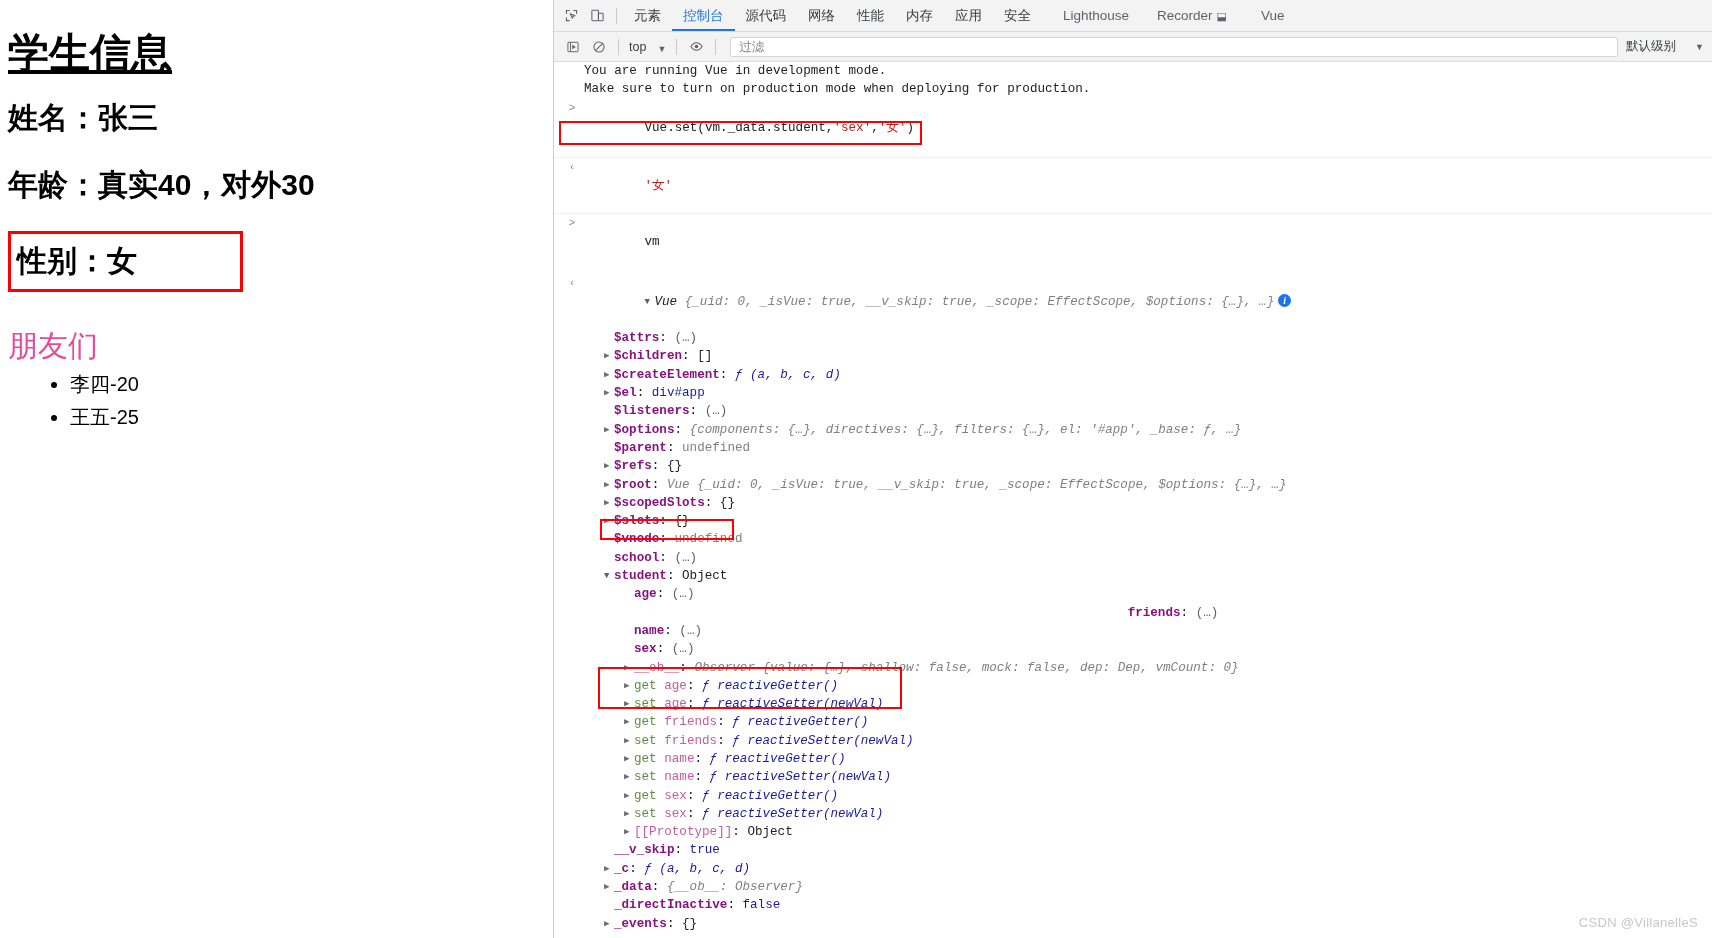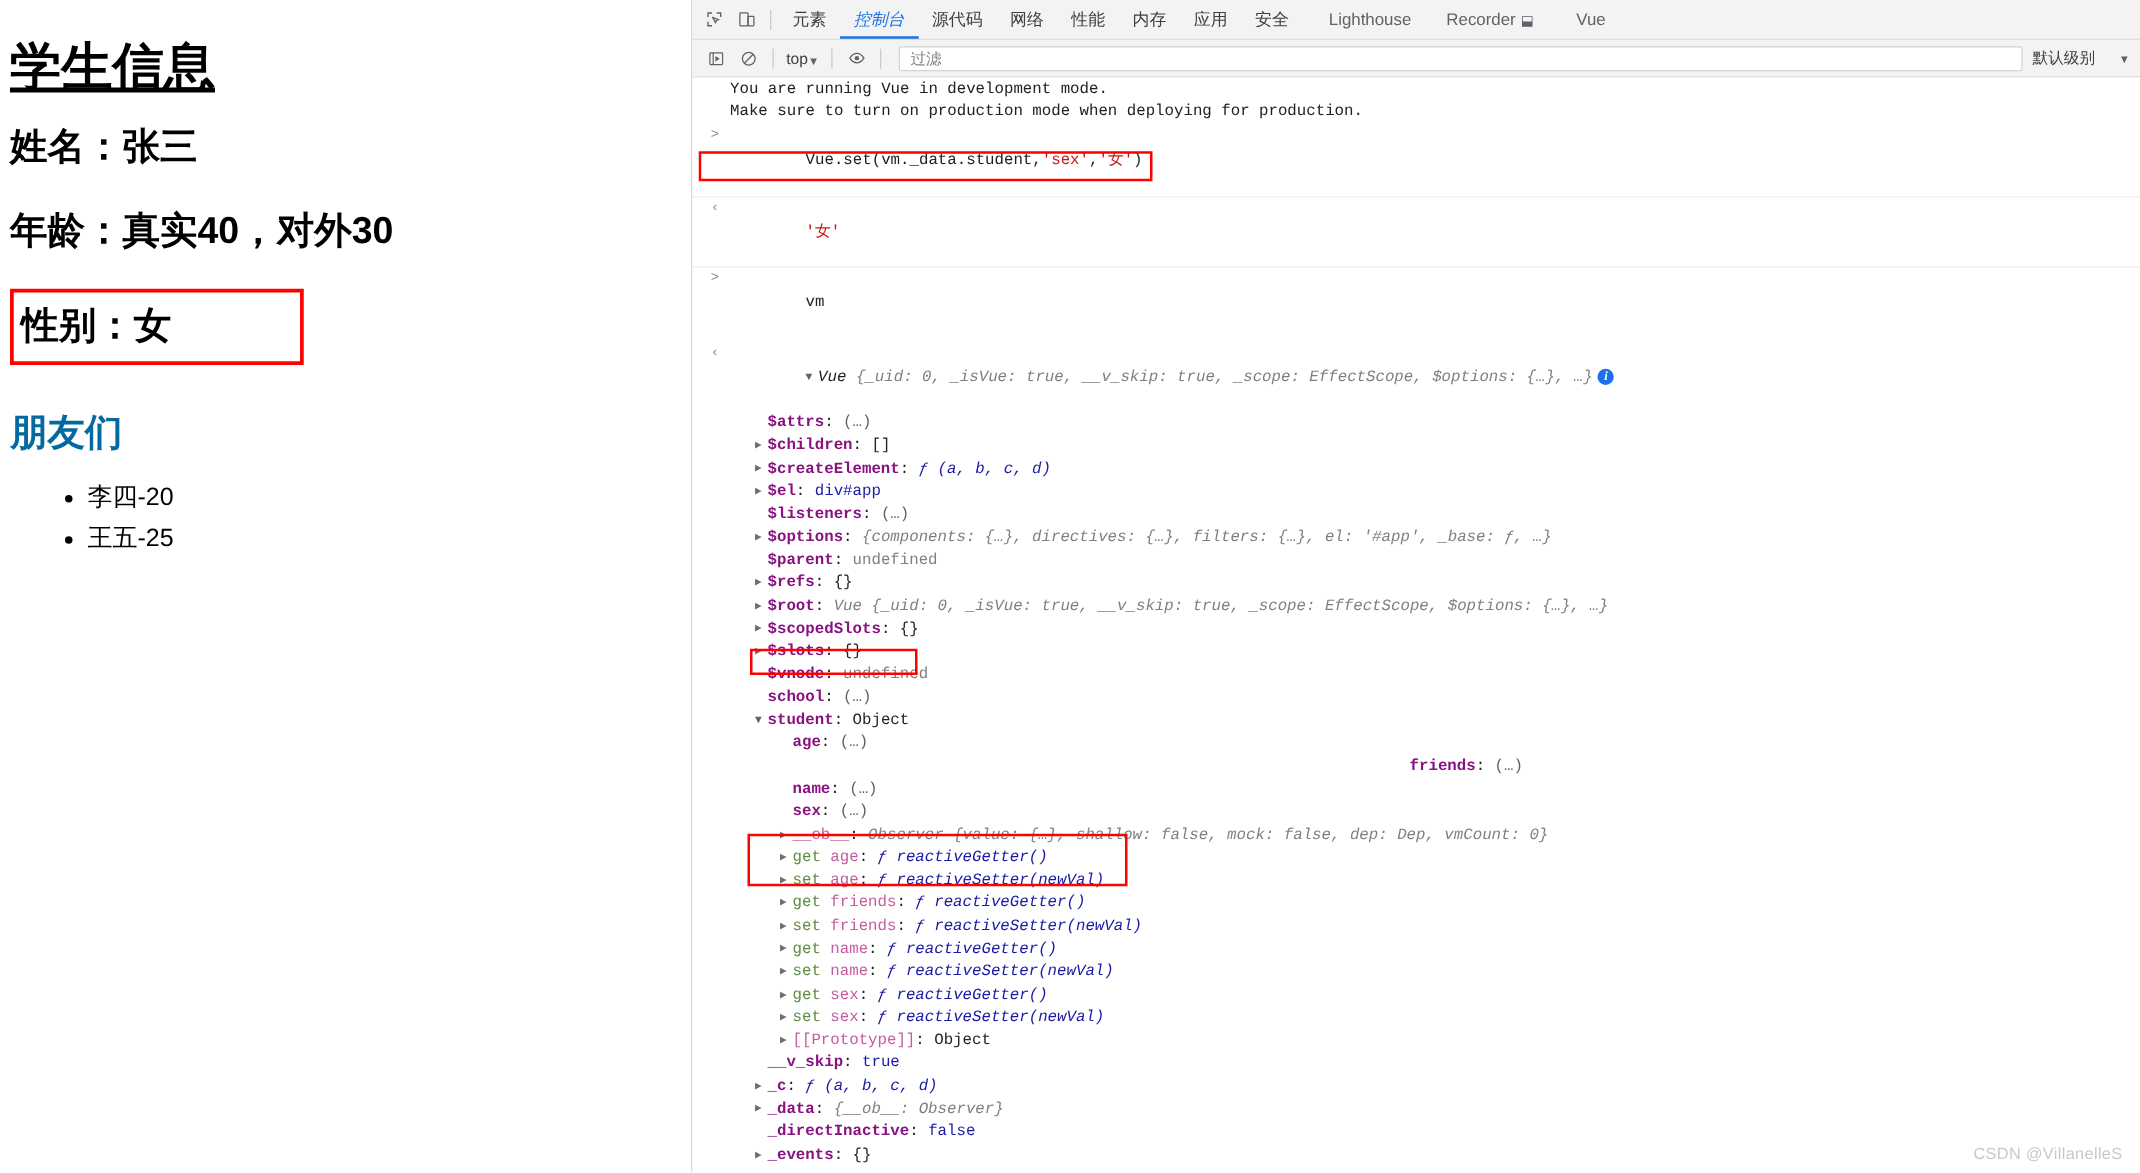--- a/index.html
+++ b/index.html
@@ -33,22 +33,22 @@
   .pg-h2.tight { margin-bottom: 30px; }
   .sex-box {
     border: 3px solid #ff0000;
     display: inline-block;
     padding: 10px 0 12px 6px;
     width: 235px;
     margin: 0 0 12px 0;
   }
   .sex-box .pg-h2 { margin: 0; }
   .pg-h3 {
-    font-size: 30px; font-weight: bold; color:#0369a1;
-    margin: 22px 0 16px 0;
+    font-size: 30px; font-weight: normal; color:#ec4899;
+    margin: 22px 0 2px 0;
   }
   ul.friends {
     margin: 0; padding-left: 62px;
     list-style: disc;
   }
   ul.friends li {
     font-size: 20px; color:#000; line-height: 1.55;
     margin-bottom: 2px;
   }
 
@@ -88,36 +88,35 @@
     line-height: 31px;
     cursor: pointer;
     white-space: nowrap;
     flex: 0 0 auto;
   }
   .dt-tab.dim { color:#5f6368; }
   .dt-tab.active {
     color: #1a73e8;
     border-bottom: 2px solid #1a73e8;
     font-weight: 400;
-    font-style: italic;
   }
   .dt-tab .rec-glyph { font-size: 11px; margin-left: 4px; color:#5f6368;}
 
   
   .dt-filterbar {
     display: flex; align-items: center;
     height: 30px;
     background: #f3f3f3;
     border-bottom: 1px solid #dcdcdc;
     padding-left: 6px;
   }
   .fb-ctx {
     font-size: 12.5px; color:#3c4043;
     padding: 0 4px; cursor:pointer; white-space: nowrap;
-    display: flex; align-items: flex-end; gap: 0;
+    display: flex; align-items: flex-end; gap: 11px;
   }
   .caret { font-size: 9px; color:#5f6368; }
   .fb-filter {
     flex: 1 1 auto;
     margin: 0 6px 0 8px;
     height: 20px;
     background: #ffffff;
     border: 1px solid #d4d4d4;
     border-radius: 2px;
     display: flex; align-items: center;

